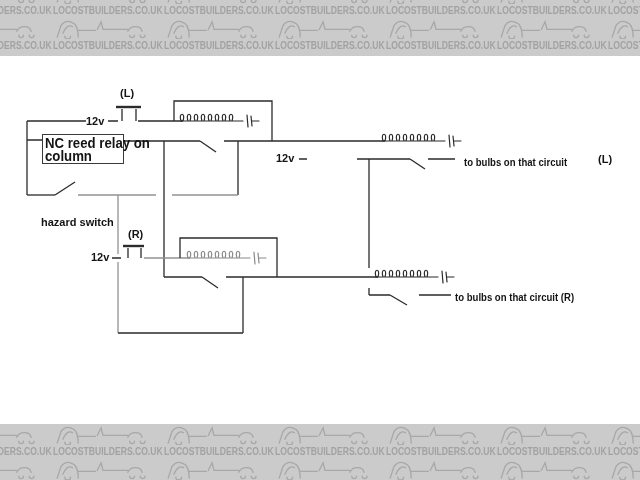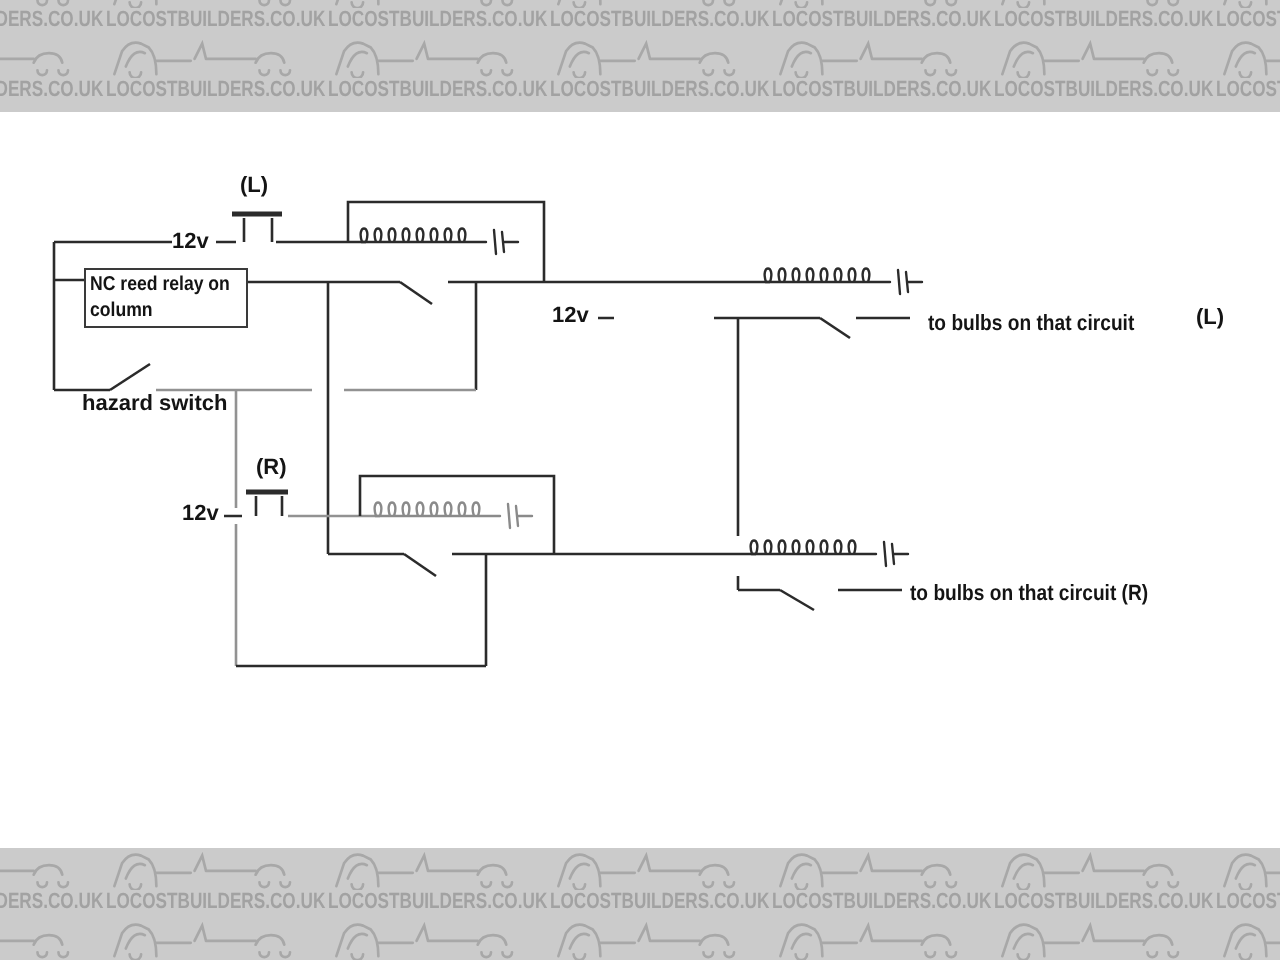--- a/index.html
+++ b/index.html
@@ -10,21 +10,21 @@
   .wm-row.clip-top{margin-top:-17px;}
   .wm-tile{position:relative;width:111px;height:35px;flex:0 0 auto;}
   .wm-car{position:absolute;top:0;left:0;width:100px;height:21px;}
   .wm-text{position:absolute;top:21px;left:0;font-weight:bold;font-size:11px;
            color:#a2a2a2;white-space:nowrap;transform:scaleX(.78);transform-origin:0 50%;}
   .canvas{position:relative;width:640px;height:368px;background:#ffffff;}
   .wires{position:absolute;top:0;left:0;}
   .lbl{position:absolute;font-weight:bold;font-size:11px;color:#141414;white-space:nowrap;}
   .fit{transform:scaleX(.87);transform-origin:0 50%;}
   .dbox{position:absolute;border:1px solid #3a3a3a;background:#fff;
-        font-weight:bold;font-size:10px;color:#141414;line-height:12.5px;padding:2px 2px;}
+        font-weight:bold;font-size:15px;color:#141414;line-height:12.5px;padding:2px 2px;}
   .dbox span{display:block;white-space:nowrap;transform:scaleX(.88);transform-origin:0 50%;}
 </style>
 </head>
 <body>
 
 <svg width="0" height="0" style="position:absolute">
   <defs>
     <g id="car" fill="none" stroke="#a8a8a8" stroke-width="1.4" stroke-linecap="round">
       <path d="M4 20 L8 8 Q12 2 18 4 L22 6 Q26 10 26 20"></path>
       <path d="M10 16 Q14 6 20 9"></path>
@@ -185,21 +185,21 @@
     <use href="#coil" x="190" y="202" color="#8a8a8a"></use>
     <use href="#coil" x="378" y="221" color="#2b2b2b"></use>
   </svg>
 
   <span class="lbl" style="left:120px;top:31px">(L)</span>
   <span class="lbl" style="left:86px;top:59px">12v</span>
   <div class="dbox" style="left:42px;top:78px;width:76px;height:24px">
     <span>NC reed relay on</span>
     <span>column</span>
   </div>
-  <span class="lbl" style="left:41px;top:140px">hazard switch</span>
+  <span class="lbl" style="left:41px;top:160px">hazard switch</span>
   <span class="lbl" style="left:128px;top:172px">(R)</span>
   <span class="lbl" style="left:91px;top:195px">12v</span>
   <span class="lbl" style="left:276px;top:96px">12v</span>
   <span class="lbl fit" style="left:464px;top:100px">to bulbs on that circuit</span>
   <span class="lbl" style="left:598px;top:97px">(L)</span>
   <span class="lbl fit" style="left:455px;top:235px">to bulbs on that circuit (R)</span>
 </div>
 
 <div class="banner">
   <div class="wm-row">

